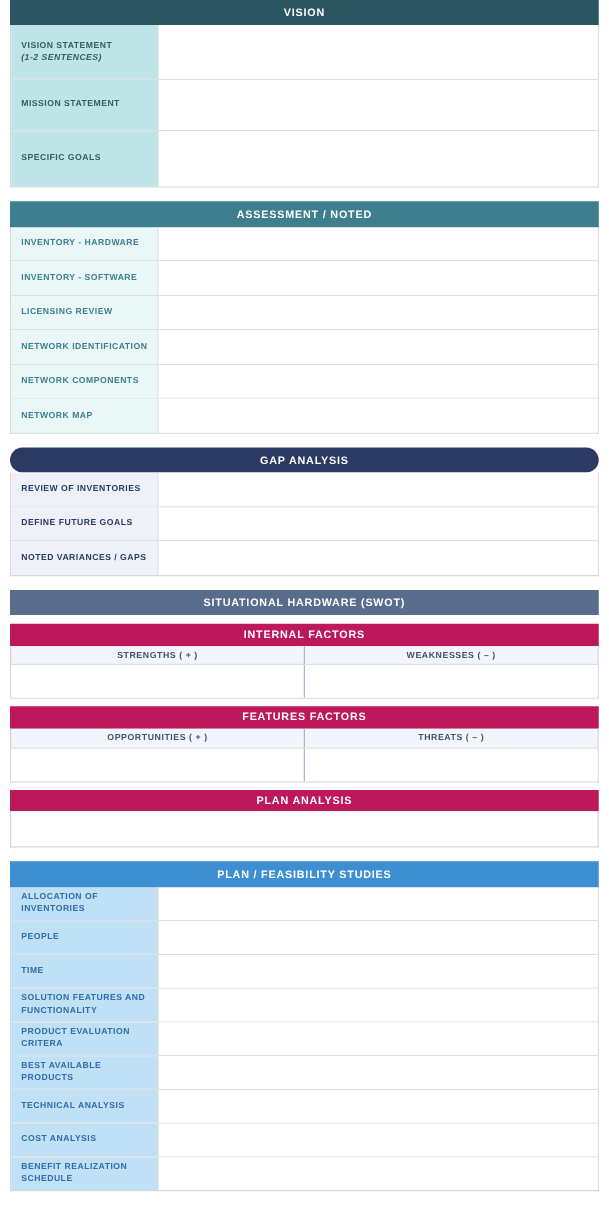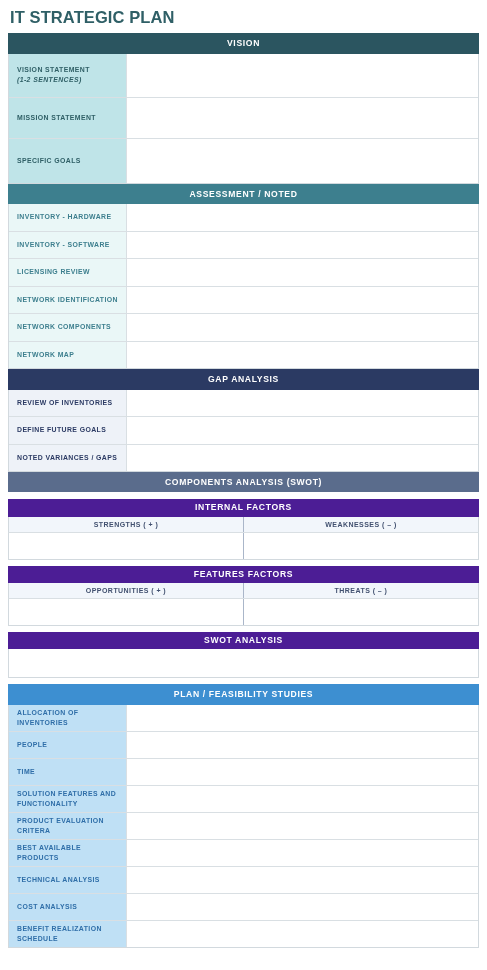--- a/index.html
+++ b/index.html
@@ -24,35 +24,36 @@
   .doc-title {
     font-size: 16.5px;
     font-weight: bold;
     color: #2f5f66;
     letter-spacing: 0.1px;
     padding: 8px 0 7px 2px;
     line-height: 1.1;
   }
   
   .section {
+    margin-bottom: 11px;
   }
   .band {
     text-align: center;
     color: #ffffff;
     font-size: 8.6px;
     font-weight: bold;
     letter-spacing: 0.65px;
     padding: 6px 0 5px;
     line-height: 1.1;
   }
   .band.vision      { background: #2b5560; }
   .band.assessment  { background: #3d7f8e; }
-  .band.gap         { background: #2b3a63; }
+  .band.gap         { background: #2b3a63; border-radius: 10px; }
   .band.swot        { background: #5a6c8c; }
-  .band.subband     { background: #4c1d95; padding: 4px 0 4px; }
+  .band.subband     { background: #be185d; padding: 4px 0 4px; }
   .band.plan        { background: #3d8fd1; text-align: center; }
 
   .rows {
     border-left: 1px solid #d2d9de;
     border-right: 1px solid #d2d9de;
     border-bottom: 1px solid #d2d9de;
   }
   .row {
     display: flex;
     border-bottom: 1px solid #d9dfe3;
@@ -146,21 +147,20 @@
     border-right: 1px solid #d2d9de;
     border-bottom: 1px solid #d2d9de;
   }
   .swot-section-gap { margin-bottom: 7px; }
 </style>
 </head>
 <body>
 
 <div class="page">
 
-  <div class="doc-title">IT STRATEGIC PLAN</div>
 
   <div class="section">
     <div class="band vision">VISION</div>
     <div class="rows vision-rows">
 
       <div class="row">
         <div class="rlabel">
           <div>
             <span>VISION STATEMENT</span>
             <span class="sub">(1-2 SENTENCES)</span>
@@ -228,21 +228,21 @@
       </div>
       <div class="row">
         <div class="rlabel">NOTED VARIANCES / GAPS</div>
         <div class="rvalue"></div>
       </div>
 
     </div>
   </div>
 
   <div class="section">
-    <div class="band swot swot-section-gap">COMPONENTS ANALYSIS (SWOT)</div>
+    <div class="band swot swot-section-gap">SITUATIONAL HARDWARE (SWOT)</div>
 
     <div class="swot-group">
       <div class="band subband">INTERNAL FACTORS</div>
       <div class="swot-head-row">
         <div class="swot-head-cell left">STRENGTHS ( + )</div>
         <div class="swot-head-cell">WEAKNESSES ( – )</div>
       </div>
       <div class="swot-body-row">
         <div class="swot-body-cell left"></div>
         <div class="swot-body-cell"></div>
@@ -255,21 +255,21 @@
         <div class="swot-head-cell left">OPPORTUNITIES ( + )</div>
         <div class="swot-head-cell">THREATS ( – )</div>
       </div>
       <div class="swot-body-row">
         <div class="swot-body-cell left"></div>
         <div class="swot-body-cell"></div>
       </div>
     </div>
 
     <div class="swot-group">
-      <div class="band subband">SWOT ANALYSIS</div>
+      <div class="band subband">PLAN ANALYSIS</div>
       <div class="swot-single"></div>
     </div>
   </div>
 
   <div class="section">
     <div class="band plan">PLAN / FEASIBILITY STUDIES</div>
     <div class="rows plan-rows">
 
       <div class="row">
         <div class="rlabel">ALLOCATION OF INVENTORIES</div>

